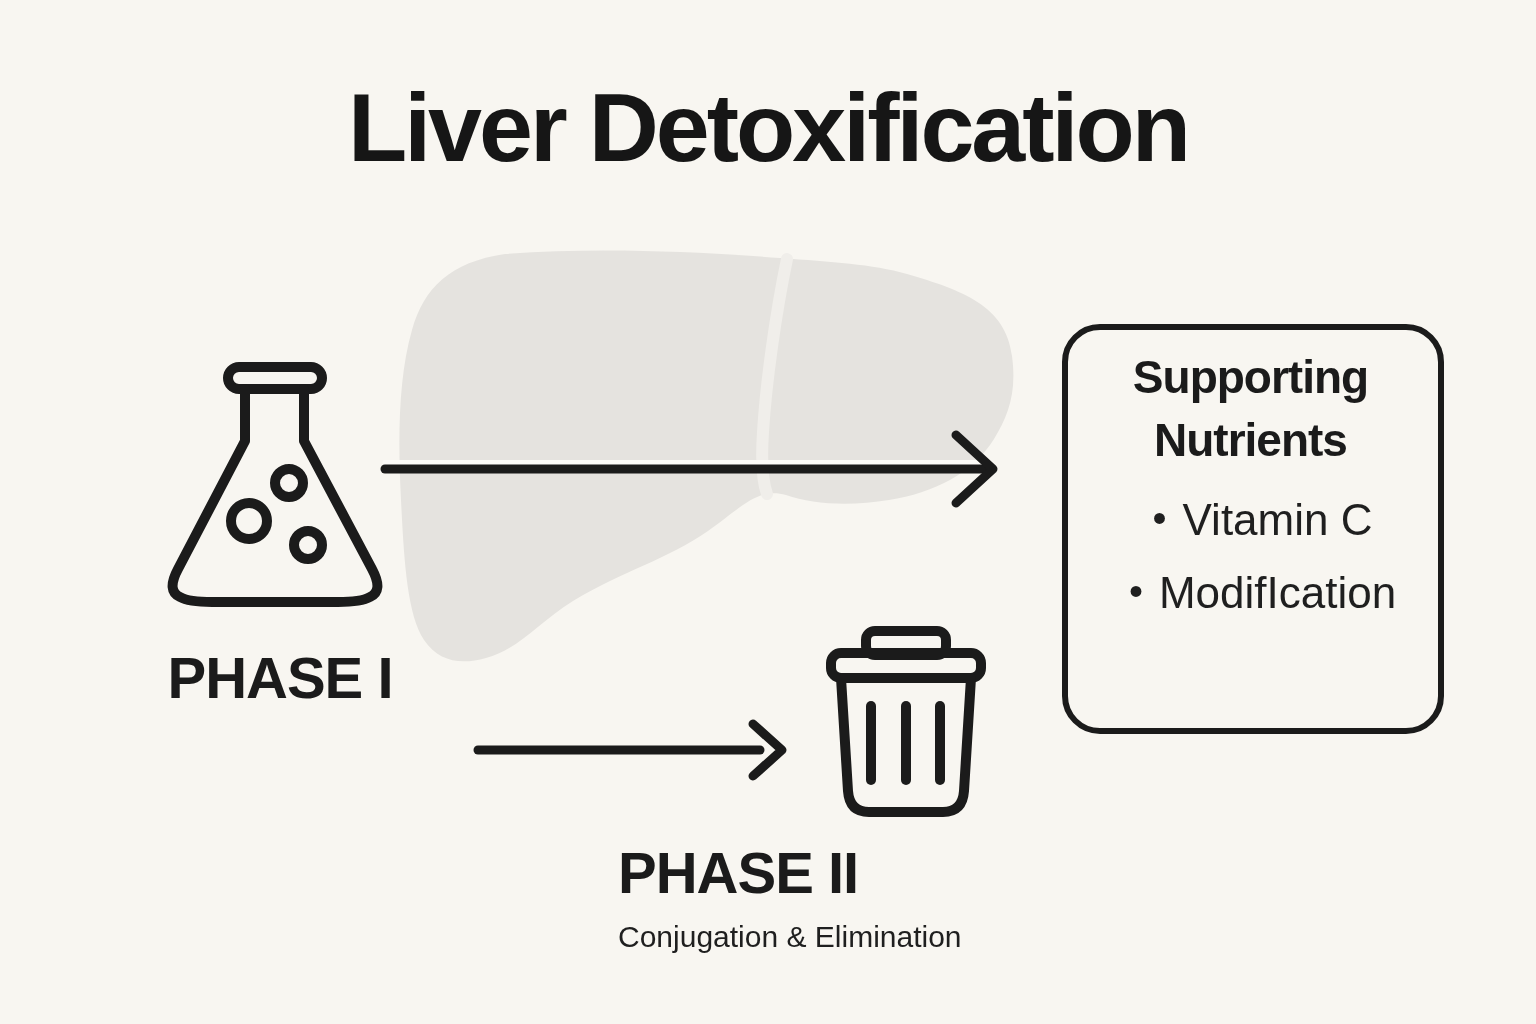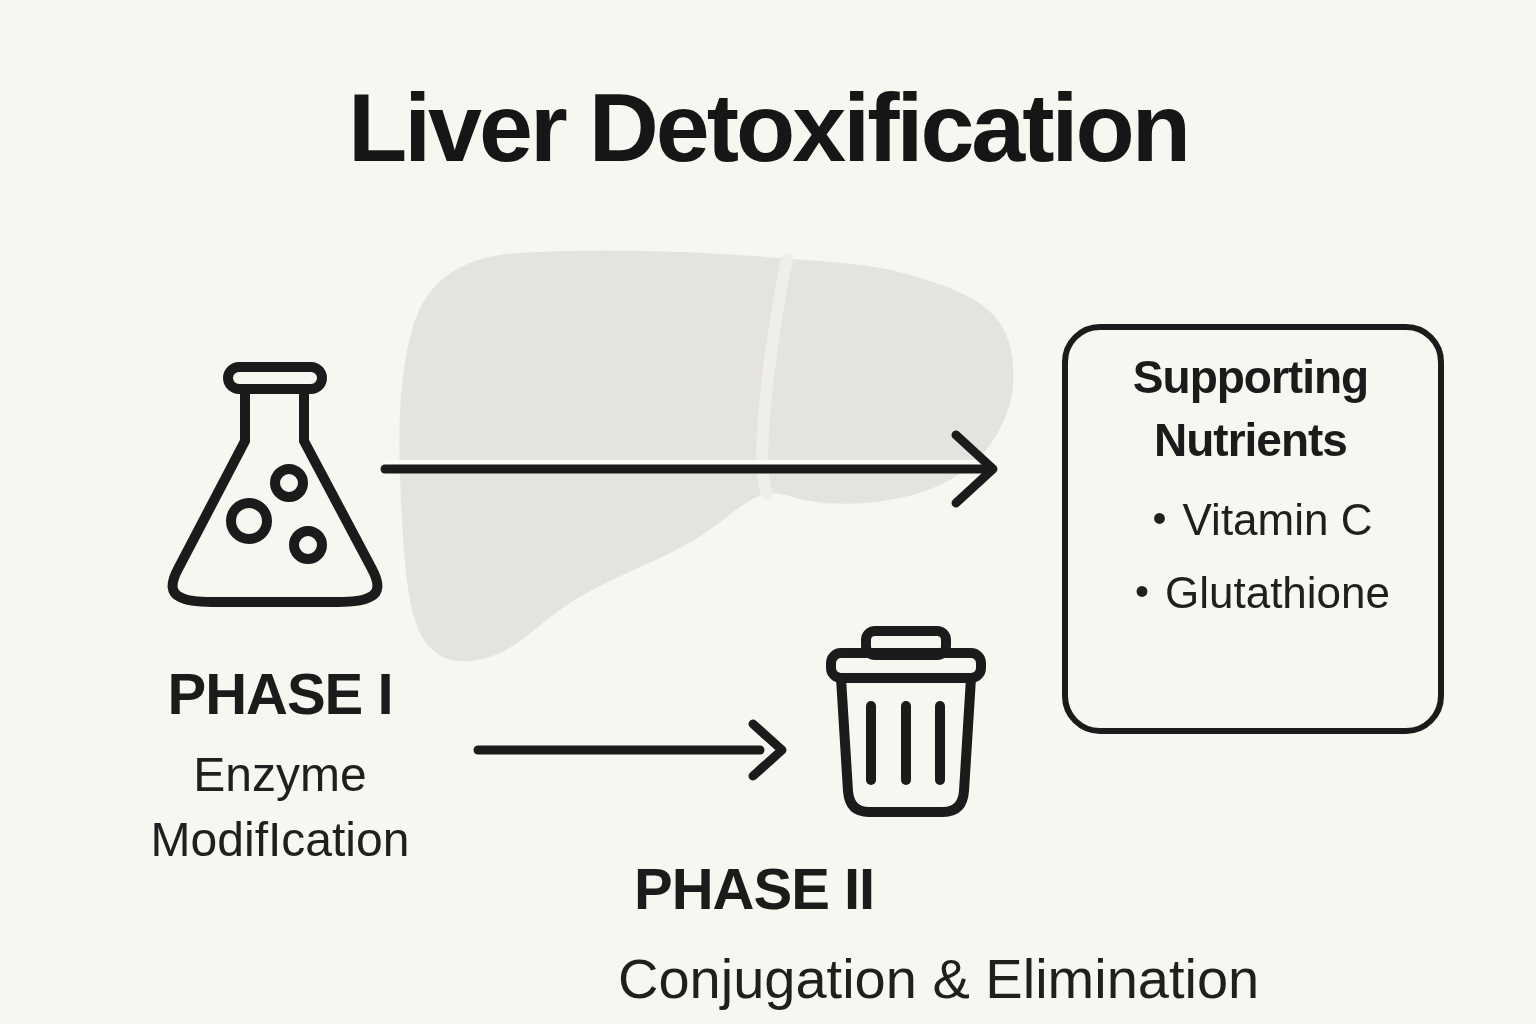--- a/index.html
+++ b/index.html
@@ -41,40 +41,40 @@
     left: 70px;
     top: 646px;
     width: 420px;
     text-align: center;
   }
   .phase-title {
     font-size: 58px;
     font-weight: 700;
     letter-spacing: -1px;
     line-height: 1.1;
-    margin: 16px;
+    margin: 0;
     color: #1b1b1b;
   }
   .phase-sub {
     font-size: 48px;
     font-weight: 400;
     line-height: 1.36;
     margin: 10px 0 0 0;
     color: #1f1f1f;
   }
   
   .phase2 {
     position: absolute;
     left: 618px;
     top: 841px;
     width: 580px;
   }
   .phase2 .phase-sub {
-    font-size: 56px;
-    margin-top: 20px;
+    font-size: 30px;
+    margin-top: 12px;
     white-space: nowrap;
   }
   
   .nutrients-box {
     position: absolute;
     left: 1062px;
     top: 324px;
     width: 382px;
     height: 410px;
     box-sizing: border-box;
@@ -174,31 +174,30 @@
       <line x1="871" y1="706" x2="871" y2="780"></line>
       <line x1="906" y1="706" x2="906" y2="780"></line>
       <line x1="940" y1="706" x2="940" y2="780"></line>
     </g>
   </svg>
 
   <h1 class="title">Liver Detoxification</h1>
 
   <div class="phase1">
     <div class="phase-title">PHASE I</div>
-    <div class="phase-sub">Enzyme ModifIcation</div>
   </div>
 
   <div class="nutrients-box">
     <div class="nutrients-title">Supporting Nutrients</div>
     <ul class="nutrients-list">
       <li>
         <span class="bullet-dot">•</span><span>Vitamin C</span>
       </li>
       <li>
-        <span class="bullet-dot">•</span><span>Glutathione</span>
+        <span class="bullet-dot">•</span><span>ModifIcation</span>
       </li>
     </ul>
   </div>
 
   <div class="phase2">
     <div class="phase-title">PHASE II</div>
     <div class="phase-sub">Conjugation &amp; Elimination</div>
   </div>
 
 </div>

